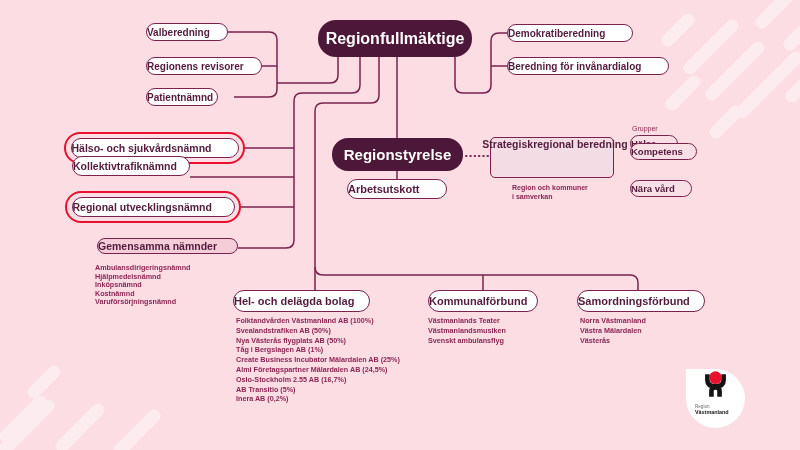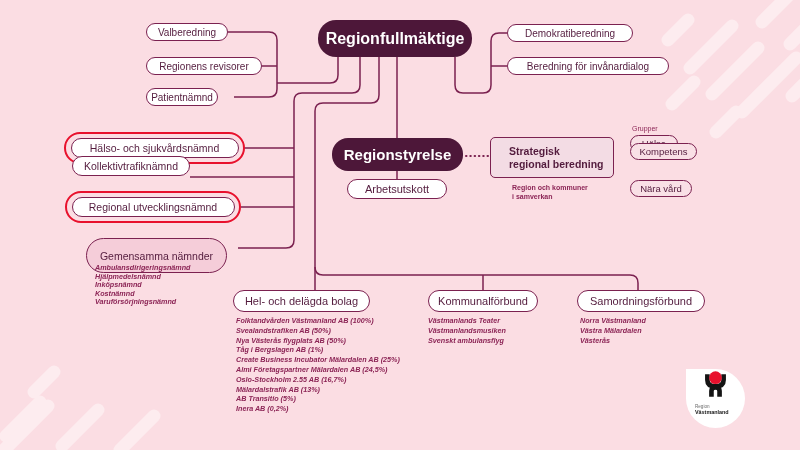--- a/index.html
+++ b/index.html
@@ -18,53 +18,53 @@
   #stage{
     position:relative;width:800px;height:450px;overflow:hidden;
     background:var(--bg);
     font-family:"Liberation Sans","DejaVu Sans",sans-serif;
   }
   svg.layer{position:absolute;left:0;top:0;z-index:1;}
   svg#stripes{z-index:0;}
   .pill{
     position:absolute;box-sizing:border-box;z-index:2;
     background:#fff;border:1.4px solid var(--line);border-radius:999px;
-    display:flex;align-items:center;justify-content:center;
-    font-weight:normal;color:var(--text);font-size:10px;white-space:nowrap;
+    display:flex;align-items:center;
+    font-weight:bold;color:var(--text);font-size:10px;white-space:nowrap;
   }
   .pill.mid{font-size:10.5px;}
   .pill.hdr{font-size:11px;}
   .pill.grp{font-size:9.5px;background:var(--grpfill);border-width:1.3px;}
   .pill.pink{background:var(--pinkfill);}
   .pill.noborder{border:none;}
   .darkbox{
     position:absolute;box-sizing:border-box;z-index:2;
     background:var(--dark);color:#fff;border-radius:18px;
     display:flex;align-items:center;justify-content:center;
     font-weight:bold;white-space:nowrap;
   }
   .redwrap{
     position:absolute;box-sizing:border-box;z-index:2;
     border:2.4px solid var(--red);border-radius:16px;
   }
   .redwrap .pill{left:4.5px;right:4.5px;top:4px;bottom:4px;width:auto;height:auto;}
   .mini-list{
     position:absolute;z-index:2;color:var(--list);
-    font-size:7.2px;font-weight:bold;line-height:9.8px;white-space:nowrap;font-style:italic;
+    font-size:7.2px;font-weight:bold;line-height:9.8px;white-space:nowrap;
   }
   .mini-list.tight{line-height:8.5px;}
   .caption{
     position:absolute;z-index:2;color:var(--list);
     font-size:7px;font-weight:bold;line-height:9px;white-space:nowrap;
   }
   .strategic{
     position:absolute;box-sizing:border-box;z-index:2;
     background:var(--lightfill);border:1.4px solid var(--line);border-radius:5px;
-    display:flex;flex-direction:column;justify-content:center;
-    padding-left:18px;color:var(--text);font-weight:bold;
+    display:flex;flex-direction:row;justify-content:center;
+    padding-left:6px;color:var(--text);font-weight:bold;
     font-size:10.5px;line-height:12.5px;white-space:nowrap;
   }
   #logo{
     position:absolute;left:686px;top:369px;width:59px;height:59px;z-index:2;
     background:#fff;border-radius:0 50% 50% 50%;
   }
   #logo svg{position:absolute;left:0;top:0;}
 </style>
 </head>
 <body>
@@ -138,21 +138,21 @@
   </div>
   <div class="pill mid" style="left:72px;top:156px;width:118px;height:20px">
     <span>Kollektivtrafiknämnd</span>
   </div>
   <div class="redwrap" style="left:65px;top:191px;width:176px;height:32px">
     <div class="pill mid">
       <span>Regional utvecklingsnämnd</span>
     </div>
   </div>
 
-  <div class="pill mid pink" style="left:86px;top:238px;width:141px;height:35px">
+  <div class="pill mid pink" style="left:97px;top:238px;width:141px;height:16px">
     <span>Gemensamma nämnder</span>
   </div>
   <div class="mini-list tight" style="left:95px;top:264px">
     <div>Ambulansdirigeringsnämnd</div>
     <div>Hjälpmedelsnämnd</div>
     <div>Inköpsnämnd</div>
     <div>Kostnämnd</div>
     <div>Varuförsörjningsnämnd</div>
   </div>
 
@@ -187,21 +187,20 @@
     <span>Hel- och delägda bolag</span>
   </div>
   <div class="mini-list" style="left:236px;top:316px">
     <div>Folktandvården Västmanland AB  (100%)</div>
     <div>Svealandstrafiken AB  (50%)</div>
     <div>Nya Västerås flygplats AB  (50%)</div>
     <div>Tåg i Bergslagen AB  (1%)</div>
     <div>Create Business Incubator Mälardalen AB  (25%)</div>
     <div>Almi Företagspartner Mälardalen AB  (24,5%)</div>
     <div>Oslo-Stockholm 2.55 AB  (16,7%)</div>
-    <div>Mälardalstrafik AB  (13%)</div>
     <div>AB Transitio  (5%)</div>
     <div>Inera AB  (0,2%)</div>
   </div>
 
   <div class="pill hdr" style="left:428px;top:290px;width:110px;height:22px">
     <span>Kommunalförbund</span>
   </div>
   <div class="mini-list" style="left:428px;top:316px">
     <div>Västmanlands Teater</div>
     <div>Västmanlandsmusiken</div>

